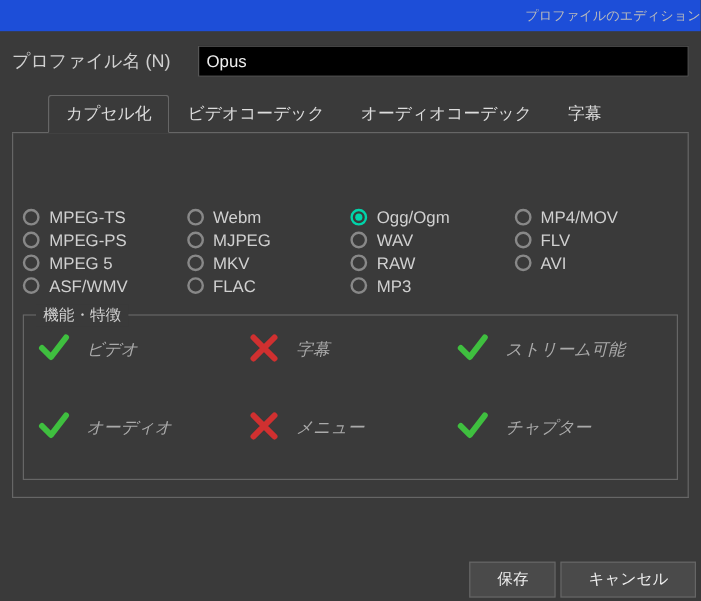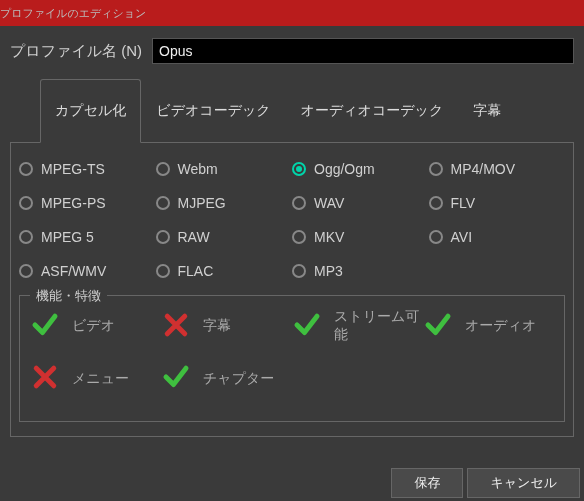--- a/index.html
+++ b/index.html
@@ -7,34 +7,34 @@
     width: 584px;
     height: 501px;
     background: #3a3a3a;
     font-family: "Segoe UI", "Meiryo", sans-serif;
     font-size: 13px;
     color: #d0d0d0;
     overflow: hidden;
   }
   .titlebar {
     height: 26px;
-    background: #b91c1c;
-    display: flex;
-    align-items: center;
-    justify-content: flex-start;
+    background: #1d4ed8;
+    display: flex;
+    align-items: center;
+    justify-content: flex-end;
     font-size: 11px;
     color: #bbb;
   }
   .content {
     padding: 12px 10px 0 10px;
   }
   .name-row {
     display: flex;
     align-items: center;
-    gap: 10px;
+    gap: 23px;
     margin-bottom: 14px;
   }
   .name-label {
     font-size: 15px;
     white-space: nowrap;
   }
   .name-input {
     flex: 1;
     background: #000000;
     border: 1px solid #555;
@@ -42,21 +42,21 @@
     font-size: 14px;
     padding: 3px 6px;
     height: 26px;
   }
   .tabs {
     display: flex;
     border-bottom: 1px solid #666;
     padding-left: 30px;
   }
   .tab {
-    padding: 22px 14px;
+    padding: 6px 14px;
     font-size: 14px;
     color: #ddd;
     cursor: pointer;
     border: 1px solid transparent;
     border-bottom: none;
     position: relative;
     top: 1px;
   }
   .tab.active {
     border: 1px solid #666;
@@ -65,22 +65,23 @@
     border-radius: 3px 3px 0 0;
   }
   .tab-body {
     border: 1px solid #666;
     border-top: none;
     padding: 18px 8px 14px 8px;
   }
   .radio-grid {
     display: grid;
     grid-template-columns: repeat(4, 1fr);
-    row-gap: 18px;
+    row-gap: 3px;
     margin-bottom: 16px;
+    margin-top: 44px;
   }
   .radio-item {
     display: flex;
     align-items: center;
     gap: 8px;
     cursor: pointer;
     font-size: 14px;
   }
   .radio {
     width: 14px;
@@ -108,22 +109,23 @@
   .fieldset-legend {
     position: absolute;
     top: -9px;
     left: 10px;
     background: #3a3a3a;
     padding: 0 6px;
     font-size: 13px;
   }
   .feat-grid {
     display: grid;
-    grid-template-columns: repeat(4, 1fr);
-    row-gap: 18px;
+    grid-template-columns: repeat(3, 1fr);
+    row-gap: 32px;
+    font-style: italic;
   }
   .feat-item {
     display: flex;
     align-items: center;
     gap: 12px;
     font-size: 14px;
     color: #aaa;
   }
   .icon-svg { width: 30px; height: 30px; flex-shrink: 0; }
   .footer {
@@ -201,25 +203,25 @@
         <div class="radio-item">
           <span class="radio"></span>
           <span>FLV</span>
         </div>
         <div class="radio-item">
           <span class="radio"></span>
           <span>MPEG 5</span>
         </div>
         <div class="radio-item">
           <span class="radio"></span>
+          <span>MKV</span>
+        </div>
+        <div class="radio-item">
+          <span class="radio"></span>
           <span>RAW</span>
-        </div>
-        <div class="radio-item">
-          <span class="radio"></span>
-          <span>MKV</span>
         </div>
         <div class="radio-item">
           <span class="radio"></span>
           <span>AVI</span>
         </div>
         <div class="radio-item">
           <span class="radio"></span>
           <span>ASF/WMV</span>
         </div>
         <div class="radio-item">

